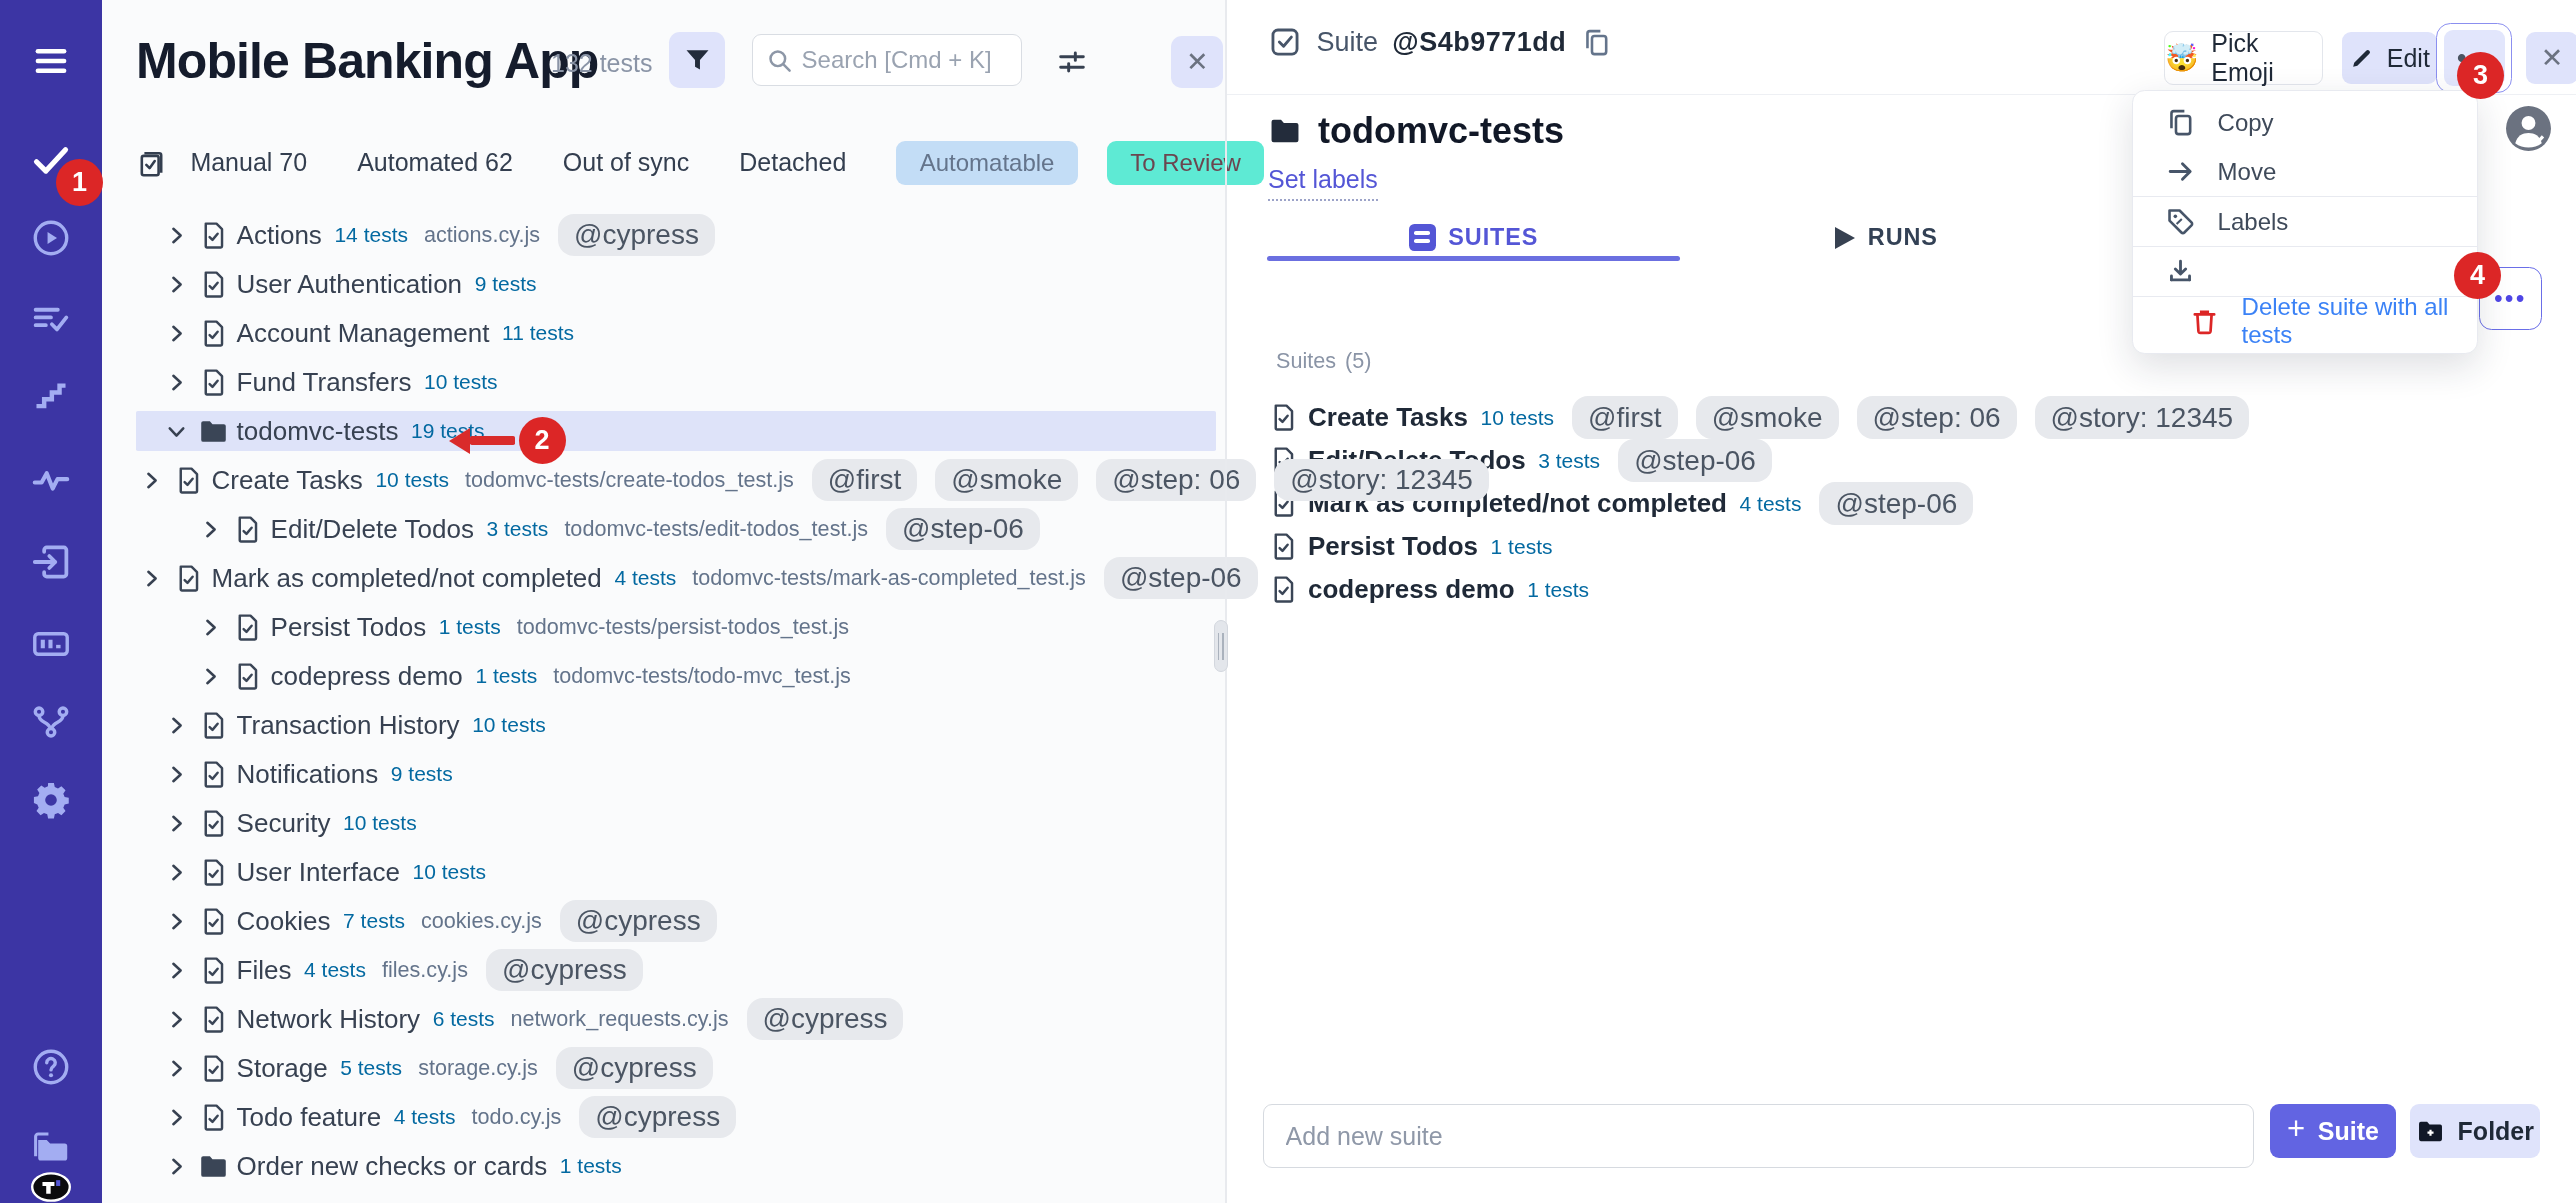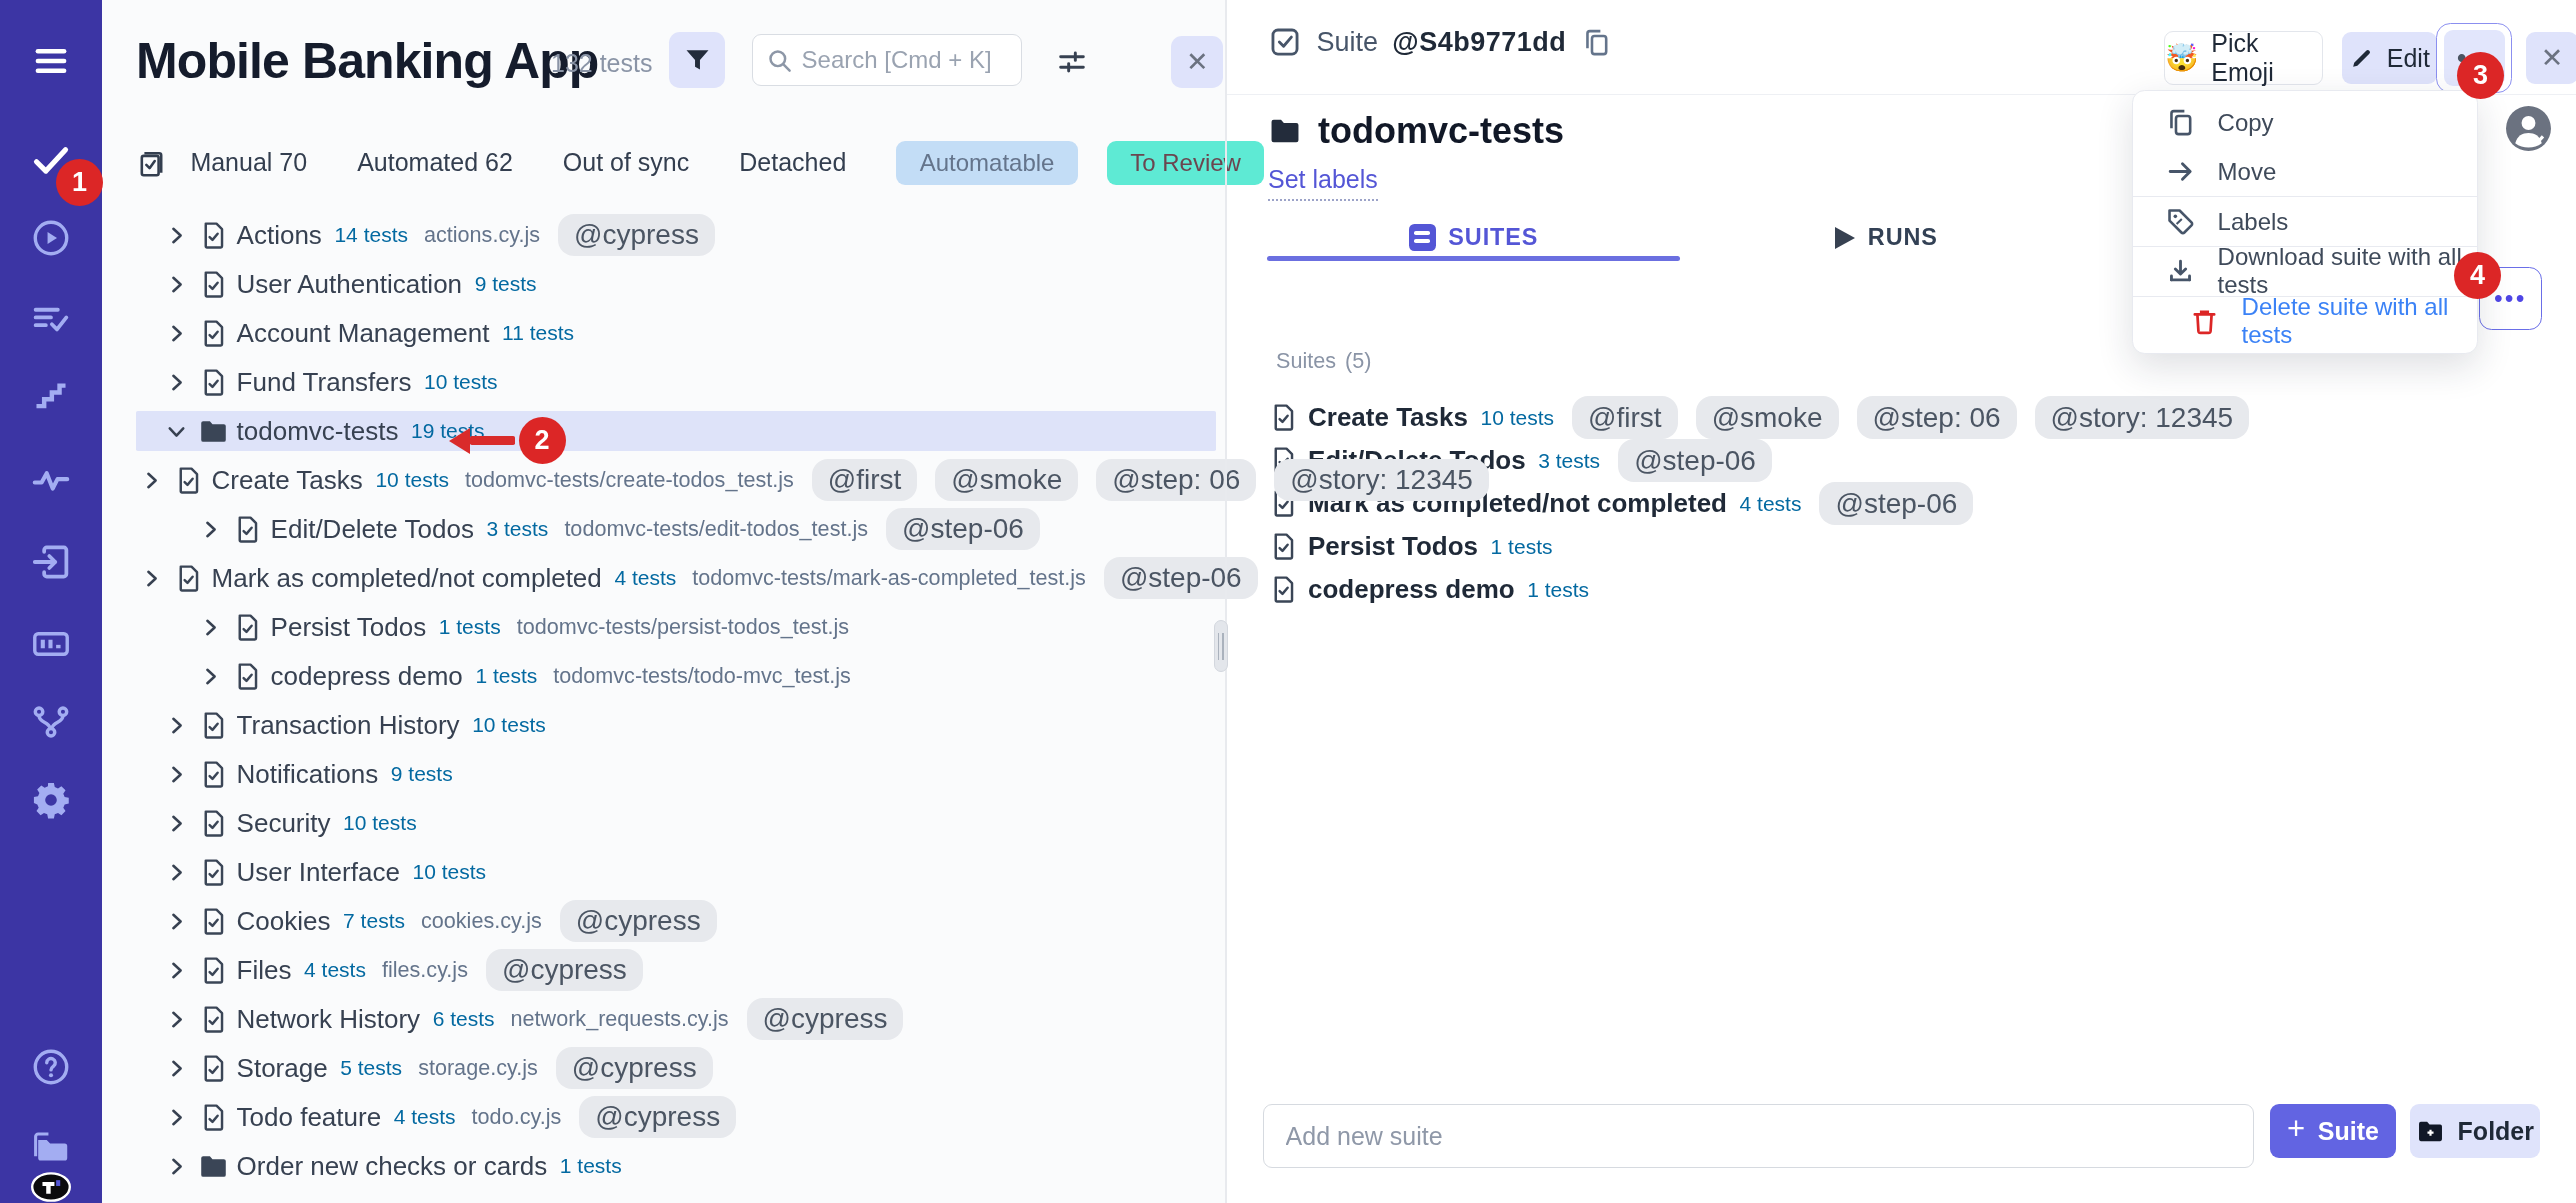--- a/index.html
+++ b/index.html
@@ -781,21 +781,20 @@
       </div>
       <div class="msep"></div>
       <div class="mitem">
         <span style="width: 31px; height: 31px; display: flex;">
           <svg viewBox="0 0 24 24" fill="none" stroke="#475569" stroke-width="2.2" stroke-linecap="round" stroke-linejoin="round">
             <path d="M12 4v9.5M8 10l4 4 4-4"></path>
             <path d="M5 18.5h14"></path>
             <path d="M5 15.5v3M19 15.5v3"></path>
           </svg>
         </span>
-        <span>Download suite with all tests</span>
       </div>
       <div class="msep"></div>
       <div class="mitem danger">
         <span style="width: 31px; height: 31px; display: flex;">
           <svg viewBox="0 0 24 24" fill="none" stroke="#dc2626" stroke-width="2.1" stroke-linecap="round">
             <path d="M4.5 6.5h15M9.5 6V4.5h5V6"></path>
             <path d="M6.5 6.5l.8 13a1.5 1.5 0 001.5 1.3h6.4a1.5 1.5 0 001.5-1.3l.8-13" stroke-linejoin="round"></path>
           </svg>
         </span>
         <span>Delete suite with all tests</span>

